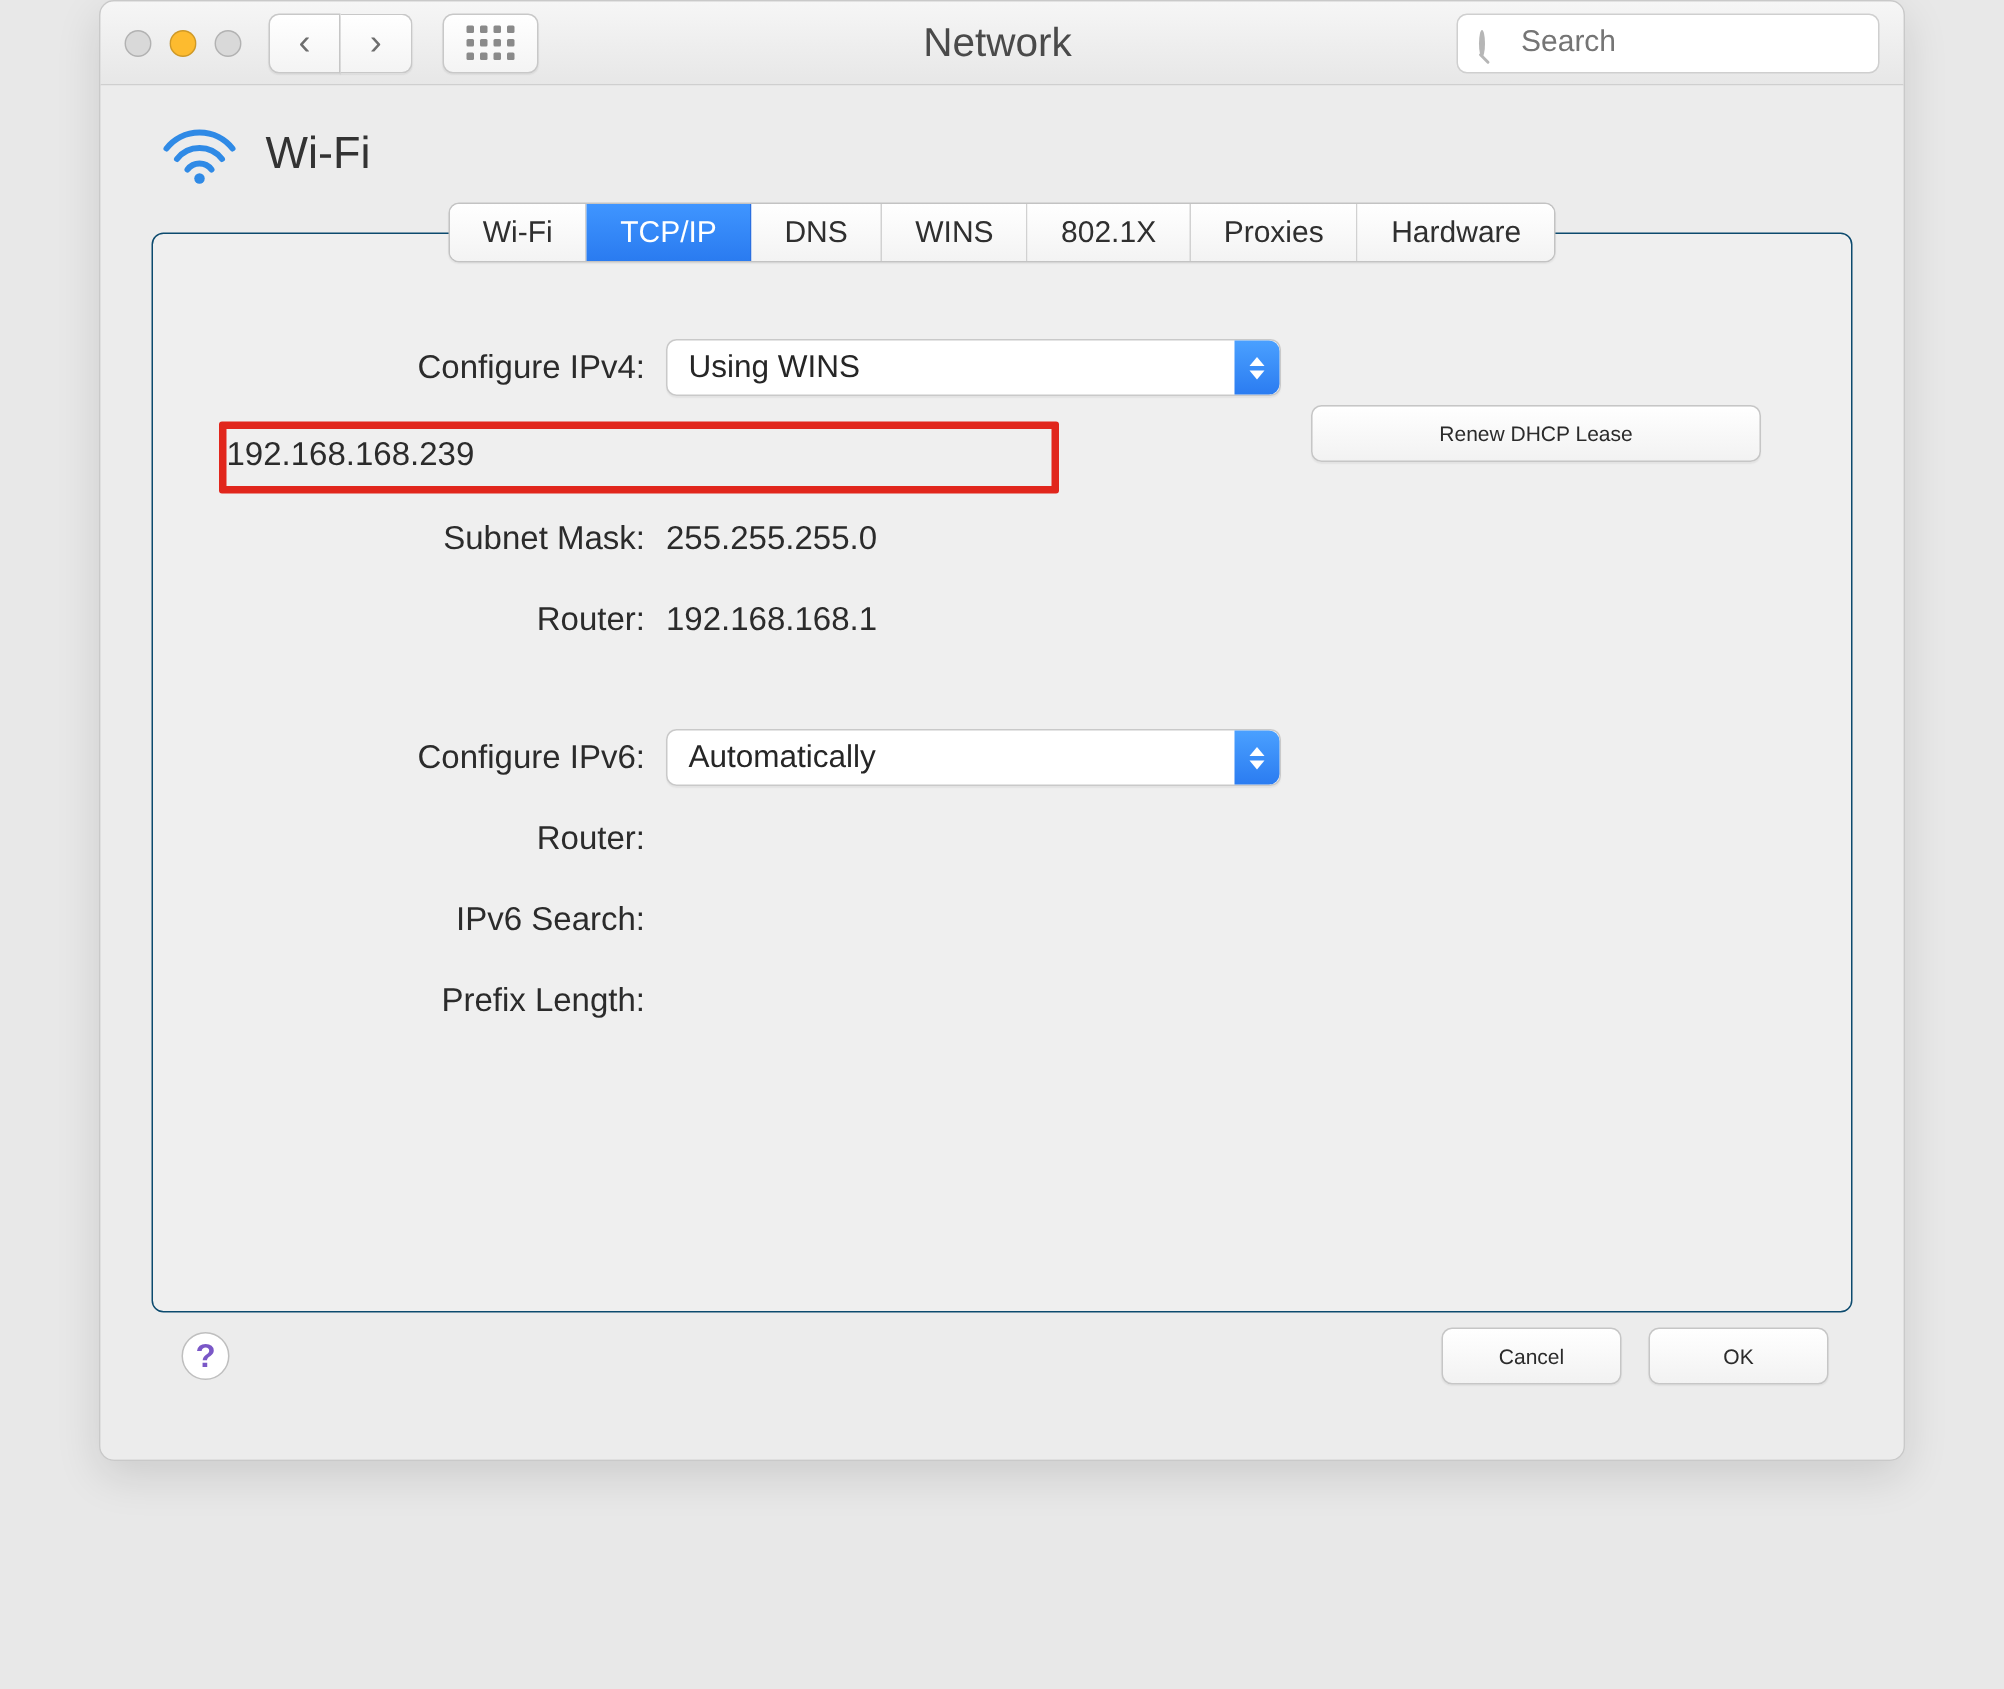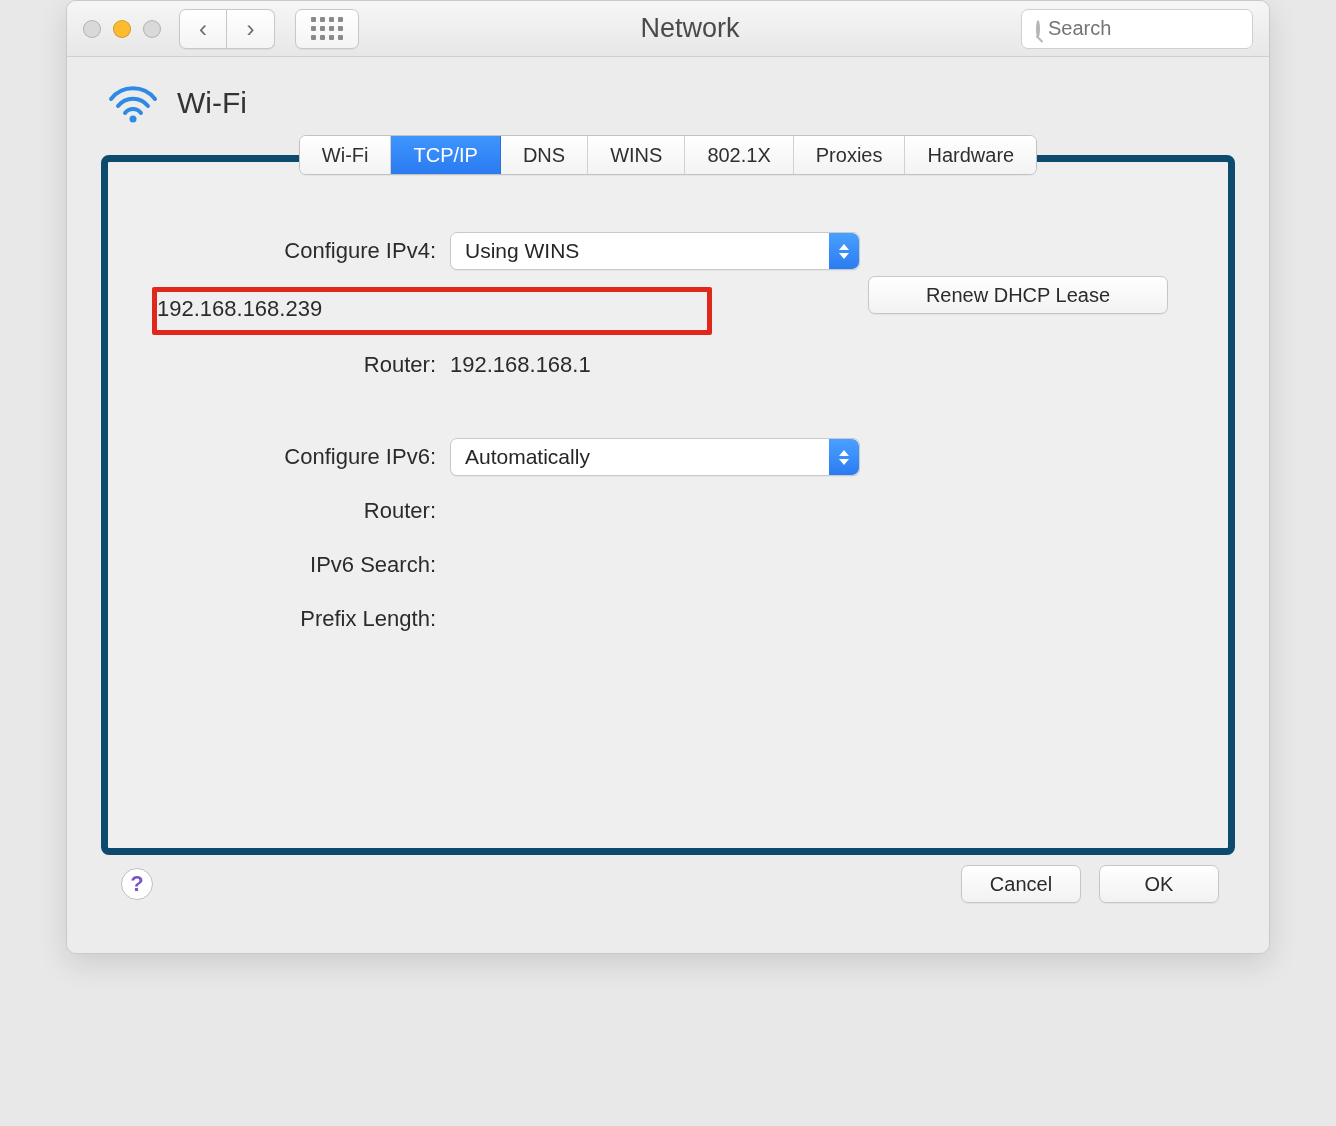--- a/index.html
+++ b/index.html
@@ -66,27 +66,27 @@
 
   .title-text {
     flex: 1;
     text-align: center;
     font-size: 27px;
     color: #4a4a4a;
     font-weight: 400;
   }
   .search-wrap {
     display: flex; align-items: center;
-    width: 232px; height: 40px;
+    width: 282px; height: 40px;
     background: #ffffff;
     border: 1px solid #cfcfcf;
     border-radius: 7px;
     padding: 0 14px;
     color: #b3b3b3;
-    gap: 8px;
+    gap: 24px;
   }
   .search-wrap input {
     border: none; outline: none; flex: 1;
     font-size: 20px; background: transparent; color: #666;
   }
   .magnifier {
     width: 18px; height: 18px; border: 2px solid #b6b6b6; border-radius: 50%;
     position: relative;
   }
   .magnifier::after {
@@ -138,21 +138,21 @@
   .tab:last-child { border-right: none; }
   .tab.active {
     background: linear-gradient(#3f95ff,#2a7bf0);
     color: #ffffff;
     border-right-color: #2a6fe0;
   }
 
   
   .panel {
     margin-top: -20px;
-    border: 7px solid #0c4a6e;
+    border: 1px solid #0c4a6e;
     border-radius: 8px;
     background: #efefef;
     padding: 62px 48px 180px 48px;
     min-height: 700px;
   }
 
   .row {
     display: grid;
     grid-template-columns: 280px 412px 1fr;
     align-items: center;
@@ -203,21 +203,21 @@
     border-right: 5px solid transparent;
   }
   .stepper .up   { border-bottom: 6px solid #fff; margin-bottom: 3px; }
   .stepper .down { border-top:    6px solid #fff; }
   .btn {
     height: 38px;
     padding: 0 22px;
     background: linear-gradient(#ffffff,#f2f2f2);
     border: 1px solid #c6c6c6;
     border-radius: 7px;
-    font-size: 20px;
+    font-size: 14px;
     color: #2b2b2b;
     display: inline-flex; align-items: center; justify-content: center;
     box-shadow: 0 1px 1px rgba(0,0,0,.05);
     cursor: default;
   }
   .dhcp-section {
     position: absolute;
     right: 60px;
     margin-top: -4px;
     width: 300px;
@@ -344,20 +344,25 @@
 
       <div class="row" style="margin-top:6px;">
         <div style="grid-column:1 / span 2;">
           <div class="highlight">
             <div class="value">192.168.168.239</div>
           </div>
         </div>
         <div></div>
       </div>
 
+      <div class="row">
+        <div class="label">Subnet Mask:</div>
+        <div class="value">255.255.255.0</div>
+        <div></div>
+      </div>
 
       <div class="row">
         <div class="label">Router:</div>
         <div class="value">192.168.168.1</div>
         <div></div>
       </div>
 
       <div class="ipv6-block">
         <div class="row">
           <div class="label">Configure IPv6:</div>

